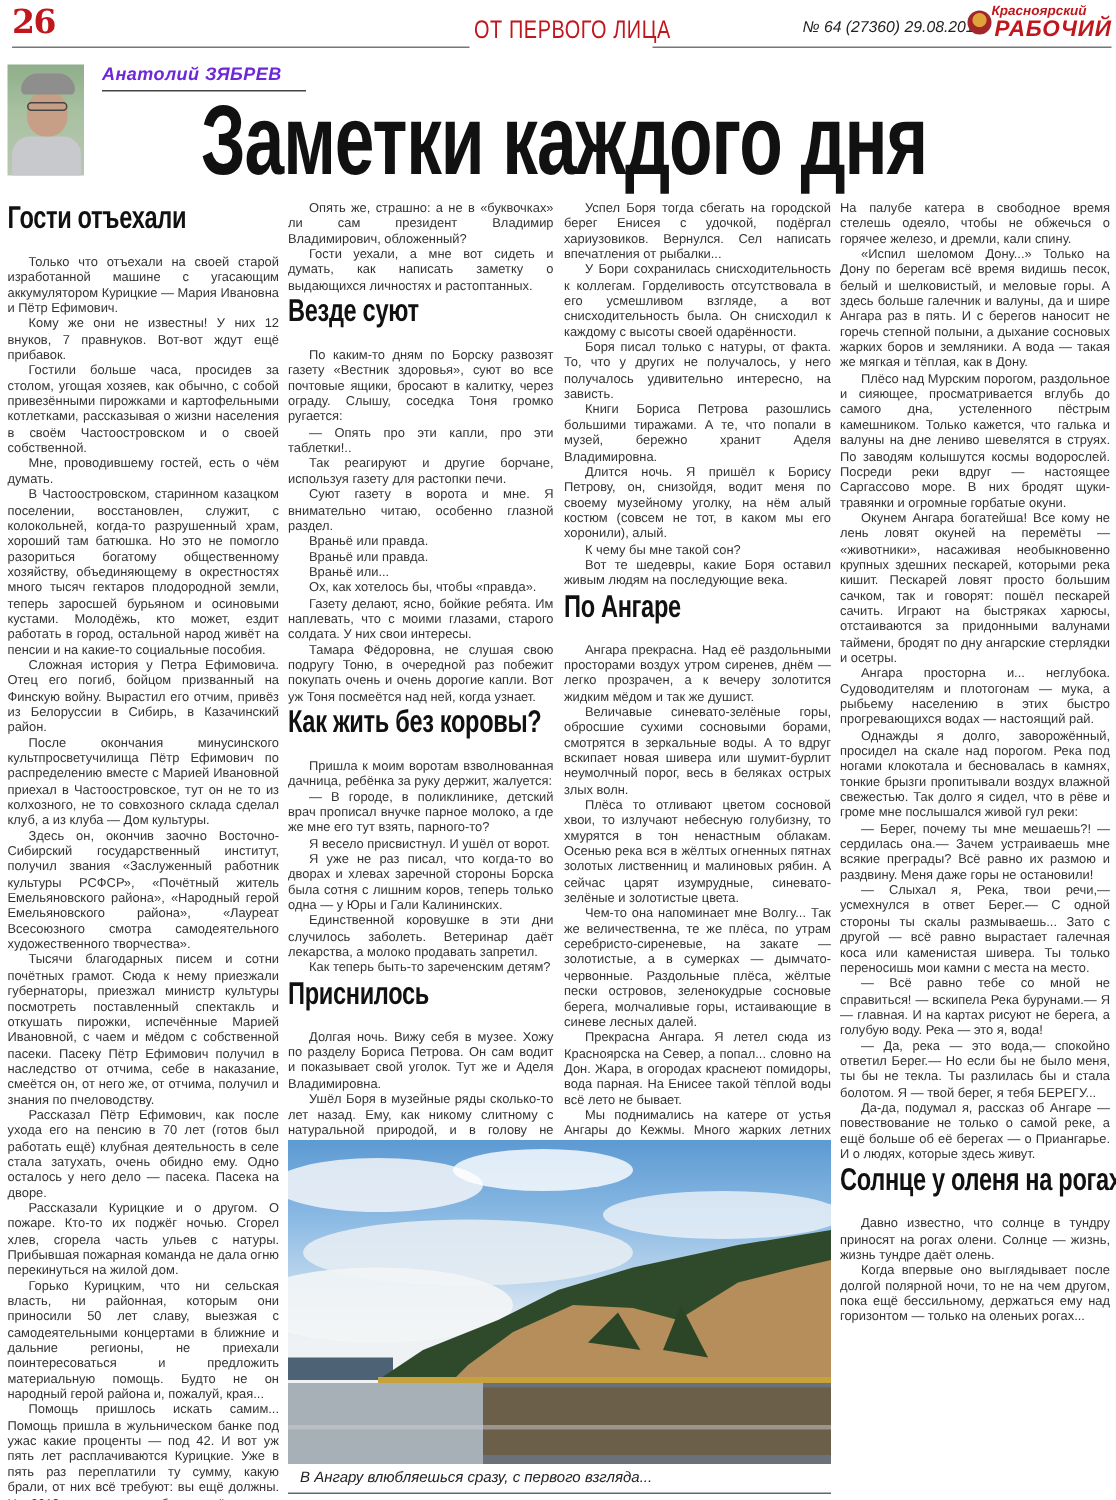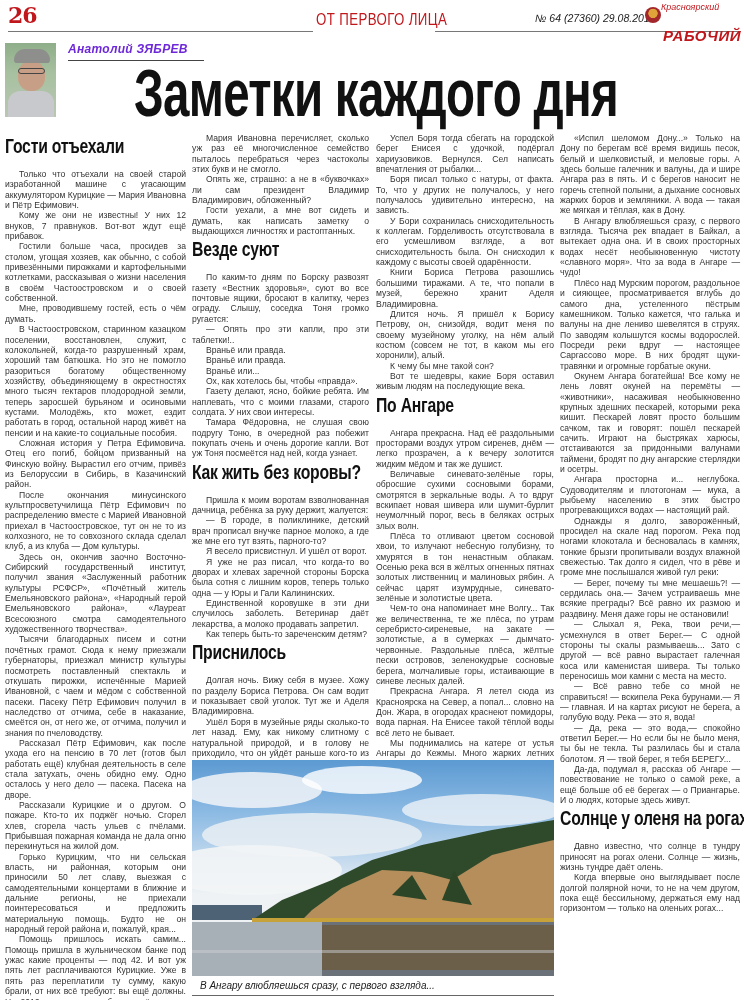--- a/index.html
+++ b/index.html
@@ -6,22 +6,22 @@
   html, body { width: 744px; height: 1000px; background: #fff; overflow: hidden; }
   body { position: relative; font-family: "Liberation Sans", sans-serif; color: #2a2a2a; }
 
   .page-number { position: absolute; left: 8px; top: 2px; font-family: "DejaVu Serif", serif; font-weight: bold; color: #c0171c; font-size: 22px; letter-spacing: -1px; text-align: right; }
   .rubric { position: absolute; left: 316px; top: 10px; font-family: "Liberation Sans", sans-serif; font-size: 17px; color: #c0171c; transform: scaleX(0.78); transform-origin: left; letter-spacing: 0.5px; }
   .rule-top-left { position: absolute; left: 8px; top: 31px; width: 305px; height: 1px; background: #777; }
   .rule-top-right { position: absolute; left: 435px; top: 31px; width: 306px; height: 1px; background: #777; }
   .issue { position: absolute; left: 535px; top: 12px; font-size: 10.5px; font-style: italic; color: #222; }
   .logo { position: absolute; left: 645px; top: 2px; width: 98px; height: 28px; }
   .logo .emblem { position: absolute; left: 0; top: 5px; width: 16px; height: 16px; border-radius: 50%; background: radial-gradient(circle at 50% 40%, #e0a33a 0 35%, #a3262a 40% 100%); }
-  .logo .l1 { position: absolute; left: 16px; top: 0; font-size: 9px; font-style: italic; font-weight: normal; color: #c0171c; }
-  .logo .l2 { position: absolute; left: 18px; top: 25px; font-size: 15px; font-style: italic; font-weight: bold; color: #c0171c; letter-spacing: 0.5px; }
+  .logo .l1 { position: absolute; left: 16px; top: 0; font-size: 9px; font-style: italic; font-weight: bold; color: #c0171c; }
+  .logo .l2 { position: absolute; left: 18px; top: 9px; font-size: 15px; font-style: italic; font-weight: bold; color: #c0171c; letter-spacing: 0.5px; }
 
   .author-photo { position: absolute; left: 5px; top: 43px; width: 51px; height: 74px; background: linear-gradient(180deg,#8fae8a 0%,#a7c09f 40%,#b9c7b3 100%); overflow: hidden; }
   .author-photo .cap { position: absolute; left: 9px; top: 6px; width: 36px; height: 14px; background: #8e8f8c; border-radius: 14px 14px 4px 4px; }
   .author-photo .face { position: absolute; left: 13px; top: 18px; width: 27px; height: 30px; background: #c79f87; border-radius: 45%; }
   .author-photo .glasses { position: absolute; left: 13px; top: 25px; width: 27px; height: 6px; border: 1px solid #444; border-radius: 3px; }
   .author-photo .shirt { position: absolute; left: 3px; top: 48px; width: 46px; height: 30px; background: #c8c9cc; border-radius: 12px 12px 0 0; }
   .author-name { position: absolute; left: 68px; top: 42px; font-size: 12px; font-style: italic; font-weight: bold; color: #6d28d9; letter-spacing: 0.3px; }
   .author-rule { position: absolute; left: 68px; top: 60px; width: 136px; height: 1px; background: #444; }
   .headline { position: absolute; left: 134px; top: 60px; font-family: "Liberation Sans", sans-serif; font-weight: bold; font-size: 66px; color: #111; transform: scaleX(0.72); transform-origin: left; letter-spacing: -1px; white-space: nowrap; line-height: 1; }
 
@@ -68,71 +68,72 @@
   <p>Только что отъехали на своей старой изработанной машине с угасающим аккумулятором Курицкие — Мария Ивановна и Пётр Ефимович.</p>
   <p>Кому же они не известны! У них 12 внуков, 7 правнуков. Вот-вот ждут ещё прибавок.</p>
   <p>Гостили больше часа, просидев за столом, угощая хозяев, как обычно, с собой привезёнными пирожками и картофельными котлетками, рассказывая о жизни населения в своём Частоостровском и о своей собственной.</p>
   <p>Мне, проводившему гостей, есть о чём думать.</p>
   <p>В Частоостровском, старинном казацком поселении, восстановлен, служит, с колокольней, когда-то разрушенный храм, хороший там батюшка. Но это не помогло разориться богатому общественному хозяйству, объединяющему в окрестностях много тысяч гектаров плодородной земли, теперь заросшей бурьяном и осиновыми кустами. Молодёжь, кто может, ездит работать в город, остальной народ живёт на пенсии и на какие-то социальные пособия.</p>
   <p>Сложная история у Петра Ефимовича. Отец его погиб, бойцом призванный на Финскую войну. Вырастил его отчим, привёз из Белоруссии в Сибирь, в Казачинский район.</p>
   <p>После окончания минусинского культпросветучилища Пётр Ефимович по распределению вместе с Марией Ивановной приехал в Частоостровское, тут он не то из колхозного, не то совхозного склада сделал клуб, а из клуба — Дом культуры.</p>
   <p>Здесь он, окончив заочно Восточно-Сибирский государственный институт, получил звания «Заслуженный работник культуры РСФСР», «Почётный житель Емельяновского района», «Народный герой Емельяновского района», «Лауреат Всесоюзного смотра самодеятельного художественного творчества».</p>
   <p>Тысячи благодарных писем и сотни почётных грамот. Сюда к нему приезжали губернаторы, приезжал министр культуры посмотреть поставленный спектакль и откушать пирожки, испечённые Марией Ивановной, с чаем и мёдом с собственной пасеки. Пасеку Пётр Ефимович получил в наследство от отчима, себе в наказание, смеётся он, от него же, от отчима, получил и знания по пчеловодству.</p>
   <p>Рассказал Пётр Ефимович, как после ухода его на пенсию в 70 лет (готов был работать ещё) клубная деятельность в селе стала затухать, очень обидно ему. Одно осталось у него дело — пасека. Пасека на дворе.</p>
-  <p>Рассказали Курицкие и о другом. О пожаре. Кто-то их поджёг ночью. Сгорел хлев, сгорела часть ульев с пчёлами. Прибывшая пожарная команда не дала огню перекинуться на жилой дом.</p>
+  <p>Рассказали Курицкие и о другом. О пожаре. Кто-то их поджёг ночью. Сгорел хлев, сгорела часть ульев с натуры. Прибывшая пожарная команда не дала огню перекинуться на жилой дом.</p>
   <p>Горько Курицким, что ни сельская власть, ни районная, которым они приносили 50 лет славу, выезжая с самодеятельными концертами в ближние и дальние регионы, не приехали поинтересоваться и предложить материальную помощь. Будто не он народный герой района и, пожалуй, края...</p>
   <p>Помощь пришлось искать самим... Помощь пришла в жульническом банке под ужас какие проценты — под 42. И вот уж пять лет расплачиваются Курицкие. Уже в пять раз переплатили ту сумму, какую брали, от них всё требуют: вы ещё должны. На 2019 год звонят, требуют: ещё должны сто с чем-то тысяч.</p>
 
 </div>
 
 <div class="col" id="c2">
-  <p>Мария Ивановна перечисляет, сколько уж раз её многочисленное семейство пыталось перебраться через частоколы этих букв и не смогло.</p>
   <p>Опять же, страшно: а не в «буквочках» ли сам президент Владимир Владимирович, обложенный?</p>
   <p>Гости уехали, а мне вот сидеть и думать, как написать заметку о выдающихся личностях и растоптанных.</p>
   <h2>Везде суют</h2>
   <p>По каким-то дням по Борску развозят газету «Вестник здоровья», суют во все почтовые ящики, бросают в калитку, через ограду. Слышу, соседка Тоня громко ругается:</p>
   <p>— Опять про эти капли, про эти таблетки!..</p>
+  <p>Так реагируют и другие борчане, используя газету для растопки печи.</p>
+  <p>Суют газету в ворота и мне. Я внимательно читаю, особенно глазной раздел.</p>
   <p>Враньё или правда.</p>
   <p>Враньё или правда.</p>
   <p>Враньё или...</p>
   <p>Ох, как хотелось бы, чтобы «правда».</p>
   <p>Газету делают, ясно, бойкие ребята. Им наплевать, что с моими глазами, старого солдата. У них свои интересы.</p>
   <p>Тамара Фёдоровна, не слушая свою подругу Тоню, в очередной раз побежит покупать очень и очень дорогие капли. Вот уж Тоня посмеётся над ней, когда узнает.</p>
   <h2>Как жить без коровы?</h2>
   <p>Пришла к моим воротам взволнованная дачница, ребёнка за руку держит, жалуется:</p>
   <p>— В городе, в поликлинике, детский врач прописал внучке парное молоко, а где же мне его тут взять, парного-то?</p>
   <p>Я весело присвистнул. И ушёл от ворот.</p>
   <p>Я уже не раз писал, что когда-то во дворах и хлевах заречной стороны Борска была сотня с лишним коров, теперь только одна — у Юры и Гали Калининских.</p>
   <p>Единственной коровушке в эти дни случилось заболеть. Ветеринар даёт лекарства, а молоко продавать запретил.</p>
   <p>Как теперь быть-то зареченским детям?</p>
   <h2>Приснилось</h2>
   <p>Долгая ночь. Вижу себя в музее. Хожу по разделу Бориса Петрова. Он сам водит и показывает свой уголок. Тут же и Аделя Владимировна.</p>
   <p>Ушёл Боря в музейные ряды сколько-то лет назад. Ему, как никому слитному с натуральной природой, и в голову не приходило, что он уйдёт раньше кого-то из коллег. А вот ушёл, опередив многих. Хотя, может, и чувствовал. Предчувствуя, торопился успеть.</p>
 </div>
 
 <div class="col" id="c3">
   <p>Успел Боря тогда сбегать на городской берег Енисея с удочкой, подёргал хариузовиков. Вернулся. Сел написать впечатления от рыбалки...</p>
+  <p>У Бори сохранилась снисходительность к коллегам. Горделивость отсутствовала в его усмешливом взгляде, а вот снисходительность была. Он снисходил к каждому с высоты своей одарённости.</p>
   <p>Боря писал только с натуры, от факта. То, что у других не получалось, у него получалось удивительно интересно, на зависть.</p>
-  <p>У Бори сохранилась снисходительность к коллегам. Горделивость отсутствовала в его усмешливом взгляде, а вот снисходительность была. Он снисходил к каждому с высоты своей одарённости.</p>
   <p>Книги Бориса Петрова разошлись большими тиражами. А те, что попали в музей, бережно хранит Аделя Владимировна.</p>
   <p>Длится ночь. Я пришёл к Борису Петрову, он, снизойдя, водит меня по своему музейному уголку, на нём алый костюм (совсем не тот, в каком мы его хоронили), алый.</p>
   <p>К чему бы мне такой сон?</p>
   <p>Вот те шедевры, какие Боря оставил живым людям на последующие века.</p>
   <h2>По Ангаре</h2>
   <p>Ангара прекрасна. Над её раздольными просторами воздух утром сиренев, днём — легко прозрачен, а к вечеру золотится жидким мёдом и так же душист.</p>
   <p>Величавые синевато-зелёные горы, обросшие сухими сосновыми борами, смотрятся в зеркальные воды. А то вдруг вскипает новая шивера или шумит-бурлит неумолчный порог, весь в беляках острых злых волн.</p>
   <p>Плёса то отливают цветом сосновой хвои, то излучают небесную голубизну, то хмурятся в тон ненастным облакам. Осенью река вся в жёлтых огненных пятнах золотых лиственниц и малиновых рябин. А сейчас царят изумрудные, синевато-зелёные и золотистые цвета.</p>
   <p>Чем-то она напоминает мне Волгу... Так же величественна, те же плёса, по утрам серебристо-сиреневые, на закате — золотистые, а в сумерках — дымчато-червонные. Раздольные плёса, жёлтые пески островов, зеленокудрые сосновые берега, молчаливые горы, истаивающие в синеве лесных далей.</p>
   <p>Прекрасна Ангара. Я летел сюда из Красноярска на Север, а попал... словно на Дон. Жара, в огородах краснеют помидоры, вода парная. На Енисее такой тёплой воды всё лето не бывает.</p>
   <p>Мы поднимались на катере от устья Ангары до Кежмы. Много жарких летних дней подарило нам это путешествие. Накупались, назагорались.</p>
 </div>
 
 <div class="col" id="c4">
+  <p class="noindent">На палубе катера в свободное время стелешь одеяло, чтобы не обжечься о горячее железо, и дремли, кали спину.</p>
   <p>«Испил шеломом Дону...» Только на Дону по берегам всё время видишь песок, белый и шелковистый, и меловые горы. А здесь больше галечник и валуны, да и шире Ангара раз в пять. И с берегов наносит не горечь степной полыни, а дыхание сосновых жарких боров и земляники. А вода — такая же мягкая и тёплая, как в Дону.</p>
-  <p>В Ангару влюбляешься сразу, с первого взгляда. Тысяча рек впадает в Байкал, а вытекает одна она. И в своих просторных водах несёт необыкновенную чистоту «славного моря». Что за вода в Ангаре — чудо!</p>
   <p>Плёсо над Мурским порогом, раздольное и сияющее, просматривается вглубь до самого дна, устеленного пёстрым камешником. Только кажется, что галька и валуны на дне лениво шевелятся в струях. По заводям колышутся космы водорослей. Посреди реки вдруг — настоящее Саргассово море. В них бродят щуки-травянки и огромные горбатые окуни.</p>
   <p>Окунем Ангара богатейша! Все кому не лень ловят окуней на перемёты — «животники», насаживая необыкновенно крупных здешних пескарей, которыми река кишит. Пескарей ловят просто большим сачком, так и говорят: пошёл пескарей сачить. Играют на быстряках харюсы, отстаиваются за придонными валунами таймени, бродят по дну ангарские стерлядки и осетры.</p>
   <p>Ангара просторна и... неглубока. Судоводителям и плотогонам — мука, а рыбьему населению в этих быстро прогревающихся водах — настоящий рай.</p>
   <p>Однажды я долго, заворожённый, просидел на скале над порогом. Река под ногами клокотала и бесновалась в камнях, тонкие брызги пропитывали воздух влажной свежестью. Так долго я сидел, что в рёве и громе мне послышался живой гул реки:</p>
   <p>— Берег, почему ты мне мешаешь?! — сердилась она.— Зачем устраиваешь мне всякие преграды? Всё равно их размою и раздвину. Меня даже горы не остановили!</p>
   <p>— Слыхал я, Река, твои речи,— усмехнулся в ответ Берег.— С одной стороны ты скалы размываешь... Зато с другой — всё равно вырастает галечная коса или каменистая шивера. Ты только переносишь мои камни с места на место.</p>
   <p>— Всё равно тебе со мной не справиться! — вскипела Река бурунами.— Я — главная. И на картах рисуют не берега, а голубую воду. Река — это я, вода!</p>
   <p>— Да, река — это вода,— спокойно ответил Берег.— Но если бы не было меня, ты бы не текла. Ты разлилась бы и стала болотом. Я — твой берег, я тебя БЕРЕГУ...</p>
   <p>Да-да, подумал я, рассказ об Ангаре — повествование не только о самой реке, а ещё больше об её берегах — о Приангарье. И о людях, которые здесь живут.</p>
   <h2>Солнце у оленя на рогах</h2>

